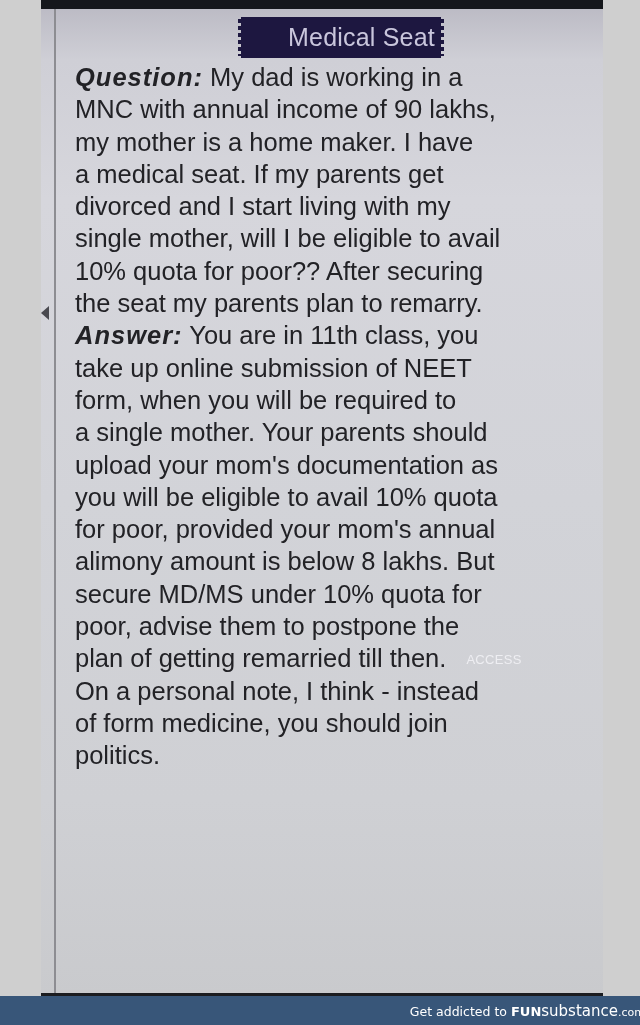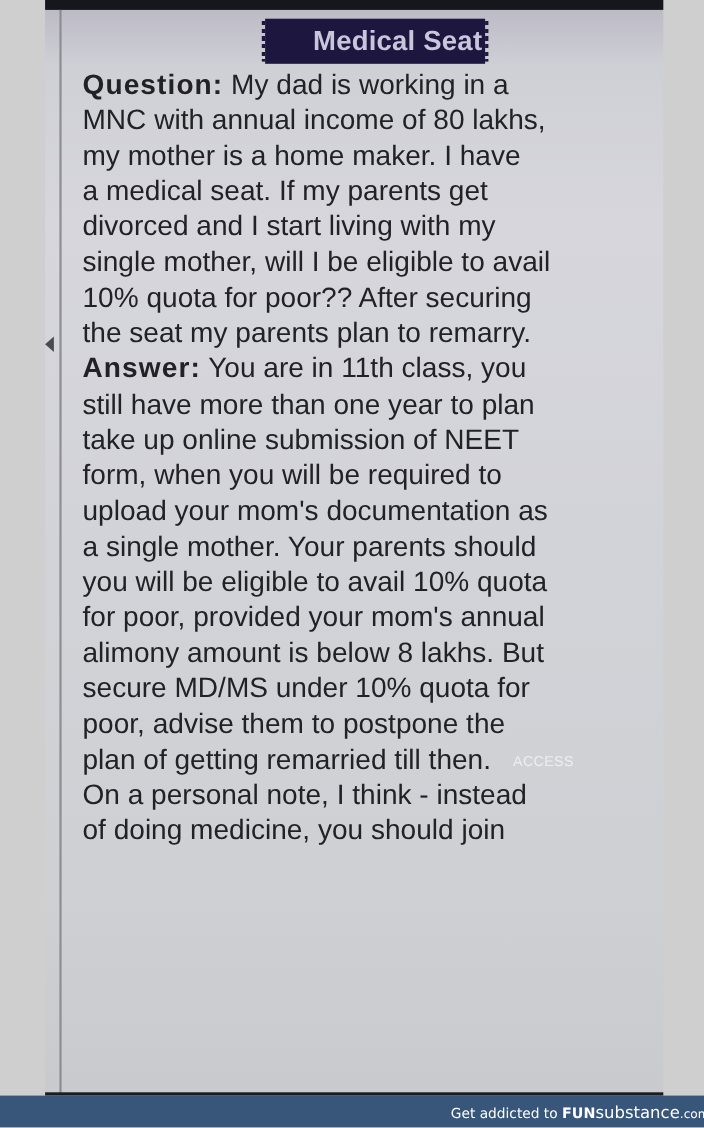--- a/index.html
+++ b/index.html
@@ -75,41 +75,42 @@
       top: 2px;
       width: 3px;
       height: 37px;
       background: repeating-linear-gradient(180deg, #1d1740 0 4px, transparent 4px 7px);
     }
     .title-badge::before { left: -3px; }
     .title-badge::after { right: -3px; }
     .title-text {
       color: #c9c6dc;
       font-size: 25px;
-      font-weight: bold;
+      font-weight: normal;
       letter-spacing: 0.2px;
       margin-left: 41px;
     }
     .article {
       position: absolute;
       left: 34px;
       top: 61px;
       width: 520px;
       color: #222226;
       font-size: 25.5px;
       line-height: 32.3px;
     }
     .line {
       display: block;
       white-space: nowrap;
       height: 32.3px;
     }
     .label {
       font-weight: bold;
       letter-spacing: 1px;
+      font-style: italic;
     }
     .watermark-inline {
       color: #eeeef2;
       font-size: 13px;
       letter-spacing: 0.3px;
       margin-left: 20px;
       vertical-align: 3px;
     }
     .footer {
       position: absolute;
@@ -147,42 +148,42 @@
   <div class="top-bar"></div>
   <div class="left-rule"></div>
   <div class="rule-tick"></div>
 
   <div class="title-badge">
     <span class="title-text">Medical Seat</span>
   </div>
 
   <div class="article">
     <span class="line"><span class="label">Question:</span> <span>My dad is working in a</span></span>
-    <span class="line">MNC with annual income of 80 lakhs,</span>
+    <span class="line">MNC with annual income of 90 lakhs,</span>
     <span class="line">my mother is a home maker. I have</span>
     <span class="line">a medical seat. If my parents get</span>
     <span class="line">divorced and I start living with my</span>
     <span class="line">single mother, will I be eligible to avail</span>
     <span class="line">10% quota for poor?? After securing</span>
     <span class="line">the seat my parents plan to remarry.</span>
 
     <span class="line"><span class="label">Answer:</span> <span>You are in 11th class, you</span></span>
-    <span class="line">still have more than one year to plan</span>
     <span class="line">take up online submission of NEET</span>
     <span class="line">form, when you will be required to</span>
+    <span class="line">a single mother. Your parents should</span>
     <span class="line">upload your mom's documentation as</span>
-    <span class="line">a single mother. Your parents should</span>
     <span class="line">you will be eligible to avail 10% quota</span>
     <span class="line">for poor, provided your mom's annual</span>
     <span class="line">alimony amount is below 8 lakhs. But</span>
     <span class="line">secure MD/MS under 10% quota for</span>
     <span class="line">poor, advise them to postpone the</span>
     <span class="line"><span>plan of getting remarried till then.</span><span class="watermark-inline">ACCESS</span></span>
     <span class="line">On a personal note, I think - instead</span>
-    <span class="line">of doing medicine, you should join</span>
+    <span class="line">of form medicine, you should join</span>
+    <span class="line">politics.</span>
   </div>
 
   <div class="bottom-bar"></div>
 </div>
 
 <div class="footer">
   <span class="footer-text"><span>Get addicted to </span><span class="brand-fun">FUN</span><span class="brand-sub">substance</span><span class="brand-com">.com</span></span>
 </div>
 
 </body></html>

